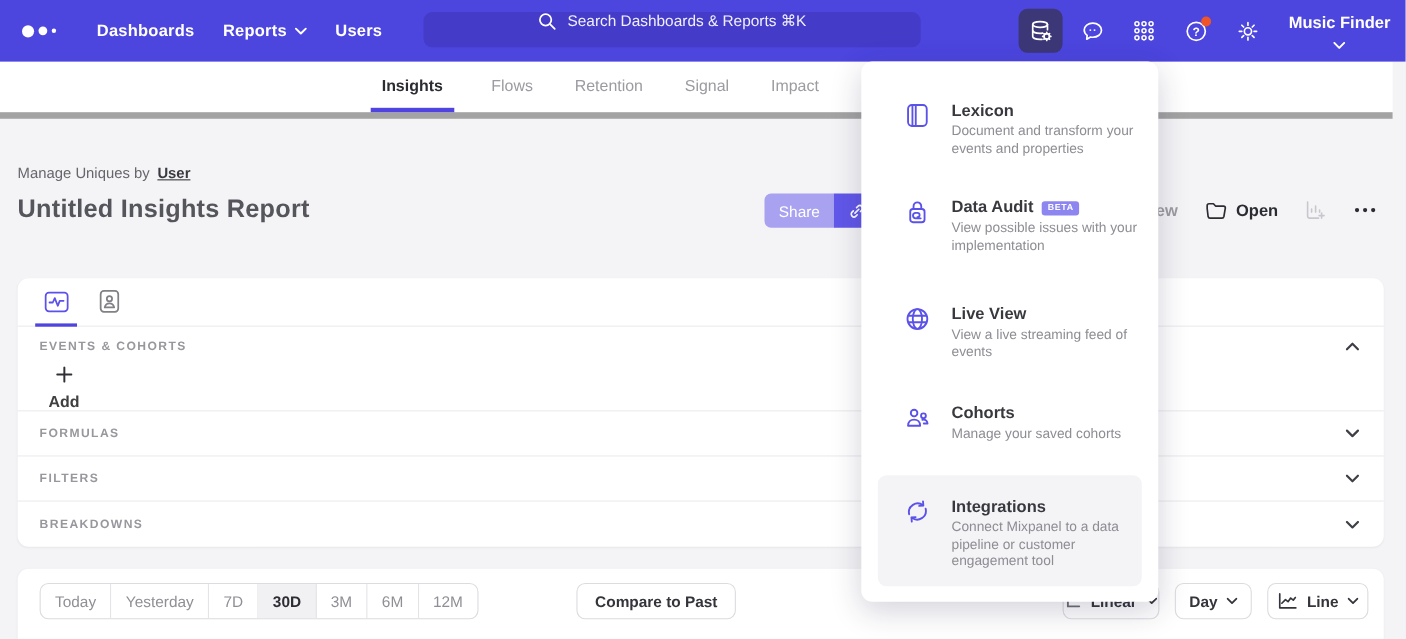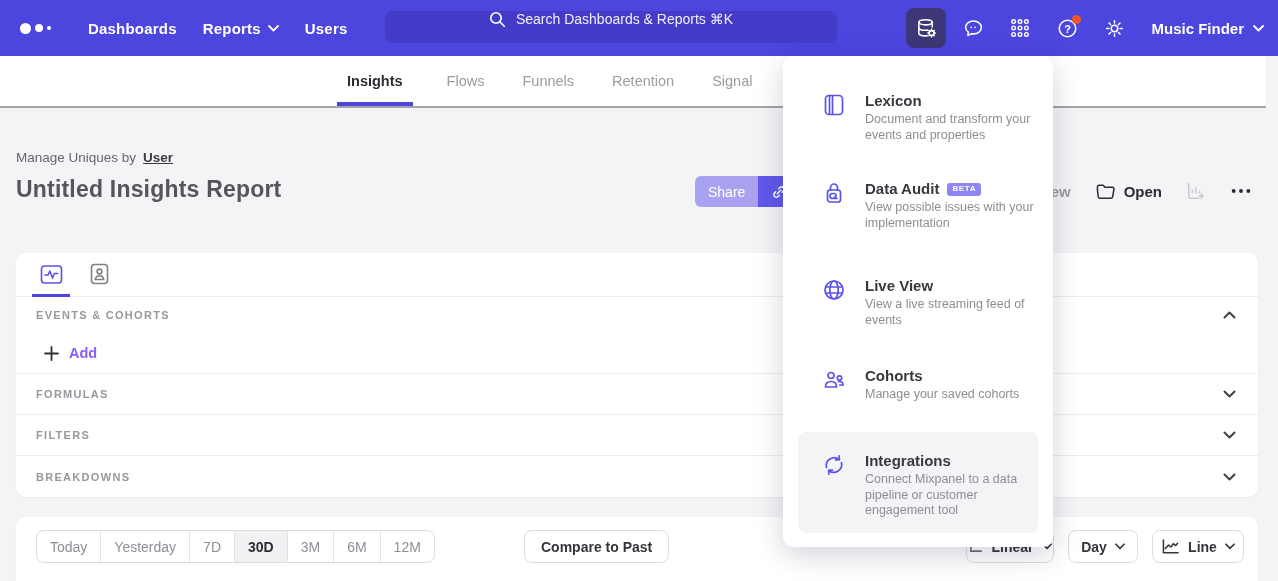--- a/index.html
+++ b/index.html
@@ -11,24 +11,24 @@
   .logo { display:flex; align-items:center; gap:4px; margin-left:20px; width:42px; cursor:pointer; }
   .logo .d1{width:11px;height:11px;border-radius:50%;background:#fff;}
   .logo .d2{width:8px;height:8px;border-radius:50%;background:#fff;}
   .logo .d3{width:4px;height:4px;border-radius:50%;background:#fff;}
   .nav-item { display:flex; align-items:center; gap:7px; color:#fff; font-size:15px; font-weight:700; margin-left:26px; cursor:pointer; letter-spacing:.2px; }
   .searchbar { position:absolute; left:385px; top:11px; width:452px; height:32px; background:#443bc9; border-radius:8px; display:flex; align-items:flex-start; justify-content:center; gap:10px; color:rgba(255,255,255,.92); font-size:14px; cursor:pointer; }
   .top-right { position:absolute; right:14px; top:0; height:56px; display:flex; align-items:center; gap:7px; }
   .tool-btn { width:40px; height:40px; border-radius:8px; display:flex; align-items:center; justify-content:center; cursor:pointer; position:relative; }
   .tool-btn.active { background:#3c3776; }
   .notif-dot { position:absolute; top:7px; right:6px; width:9px; height:9px; border-radius:50%; background:#ef5529; }
-  .project { display:flex; align-items:center; gap:9px; color:#fff; font-size:15px; font-weight:700; margin-left:10px; cursor:pointer; }
-
-  
-  .tabbar { position:absolute; top:56px; left:0; right:12px; height:52px; background:#fff; border-bottom:2px solid #a3a3a3; z-index:1; }
+  .project { display:flex; align-items:center; gap:9px; color:#fff; font-size:15px; font-weight:700; margin-left:10px; cursor:pointer;flex-direction:column; }
+
+  
+  .tabbar { position:absolute; top:56px; left:0; right:12px; height:52px; background:#fff; border-bottom:6px solid #a3a3a3; z-index:1; }
   .tabs { position:absolute; left:337px; top:0; height:100%; display:flex; gap:30px; align-items:stretch; }
   .tab { display:flex; align-items:center; font-size:14.5px; color:#9b9ba1; font-weight:500; cursor:pointer; position:relative; padding:0 4px; white-space:nowrap; }
   .tab.active { color:#2c2d32; font-weight:700; padding:0 10px; }
   .tab.active::after { content:''; position:absolute; left:0; right:0; bottom:0; height:4px; background:#4f44e0; }
 
   
   .subtitle { position:absolute; left:16px; top:150px; font-size:13.5px; color:#66676d; }
   .subtitle .val { color:#3a3b40; font-weight:700; margin-left:7px;text-decoration:underline; }
   .page-title { position:absolute; left:16px; top:176px; font-size:23px; font-weight:700; color:#55565c; letter-spacing:.2px; }
   .share-group { position:absolute; left:695px; top:176px; height:31px; display:flex; z-index:2; }
@@ -42,21 +42,21 @@
   .query-card { position:absolute; left:16px; top:253px; width:1242px; height:244px; background:#fff; border-radius:10px; box-shadow:0 1px 2px rgba(20,20,40,.05); }
   .icon-tabs { height:44px; border-bottom:1px solid #ececef; display:flex; align-items:flex-end; padding-left:20px; gap:18px; }
   .icon-tab { width:30px; height:44px; display:flex; align-items:center; justify-content:center; position:relative; cursor:pointer; }
   .icon-tab.active::after { content:''; position:absolute; left:-4px; right:-4px; bottom:-1px; height:3px; background:#4f44e0; }
   .qrow { display:flex; align-items:center; justify-content:space-between; padding:0 22px 0 20px; border-bottom:1px solid #ececef; cursor:pointer; }
   .qrow.hdr { height:36px; border-bottom:none; }
   .qrow.addrow { height:41px; justify-content:flex-start; padding-left:28px; }
   .qrow.sec { height:41px; }
   .qrow.last { border-bottom:none; }
   .sec-label { font-size:11px; font-weight:700; letter-spacing:1.3px; color:#97979d; }
-  .add-btn { display:flex; align-items:center; gap:10px; font-size:14.5px; font-weight:700; color:#8b5cf6; cursor:pointer; }
+  .add-btn { display:flex; align-items:center; gap:10px; font-size:14.5px; font-weight:700; color:#404040; cursor:pointer;flex-direction:column; }
 
   
   .footer-card { position:absolute; left:16px; top:517px; width:1242px; height:80px; background:#fff; border-radius:10px 10px 0 0; box-shadow:0 1px 2px rgba(20,20,40,.05); }
   .range-control { position:absolute; left:20px; top:13px; height:33px; display:flex; border:1px solid #dcdce0; border-radius:8px; overflow:hidden; background:#fff; }
   .seg { display:flex; align-items:center; gap:8px; padding:0 13px; font-size:14px; color:#8f8f96; border-right:1px solid #e4e4e8; cursor:pointer; white-space:nowrap; }
   .seg:last-child { border-right:none; }
   .seg.selected { background:#f1f1f4; color:#2c2d32; font-weight:700; }
   .btn { position:absolute; top:13px; height:33px; border:1px solid #dcdce0; border-radius:8px; background:#fff; display:flex; align-items:center; justify-content:center; gap:8px; font-size:14px; font-weight:700; color:#34353b; cursor:pointer; }
   .btn-compare { left:508px; padding:0 16px; }
   .btn-linear { left:950px; width:88px; }
@@ -177,23 +177,20 @@
 
   <div class="tabbar">
     <div class="tabs">
       <div class="tab active">
           <span>Insights</span>
         </div>
       <div class="tab">
           <span>Flows</span>
         </div>
       <div class="tab">
-          <span>Funnels</span>
-        </div>
-      <div class="tab">
           <span>Retention</span>
         </div>
       <div class="tab">
           <span>Signal</span>
         </div>
       <div class="tab">
           <span>Impact</span>
         </div>
     </div>
   </div>

